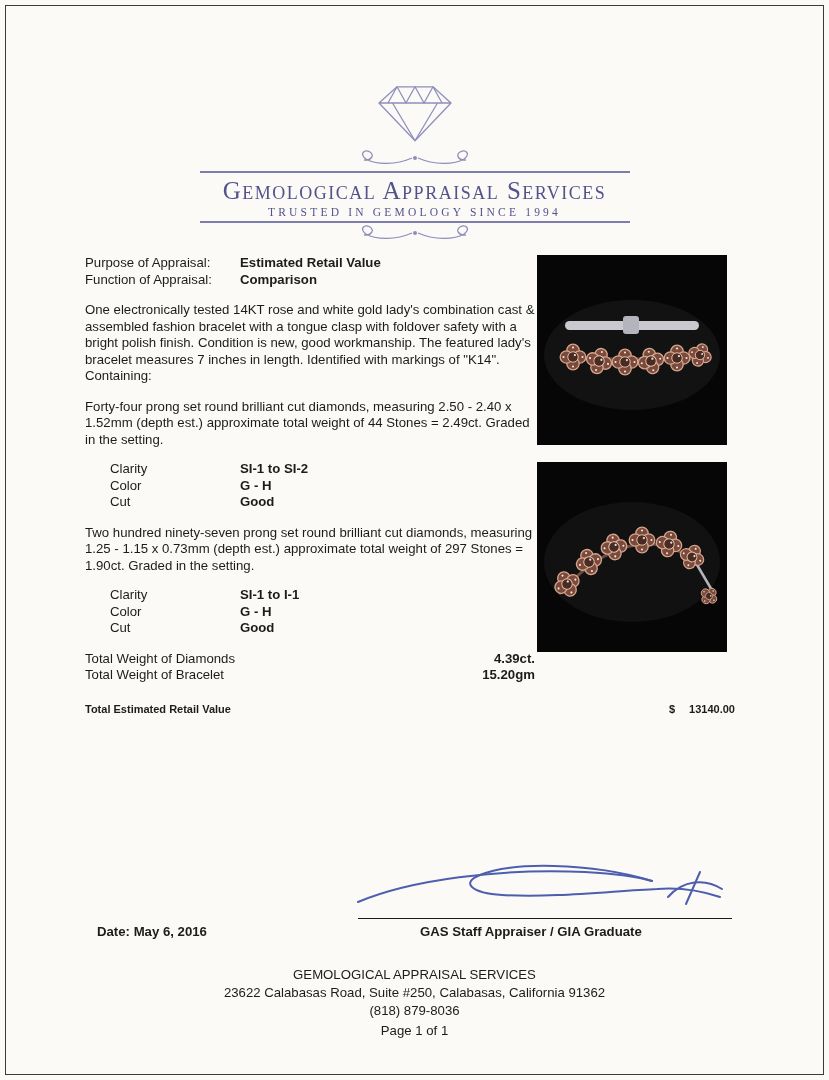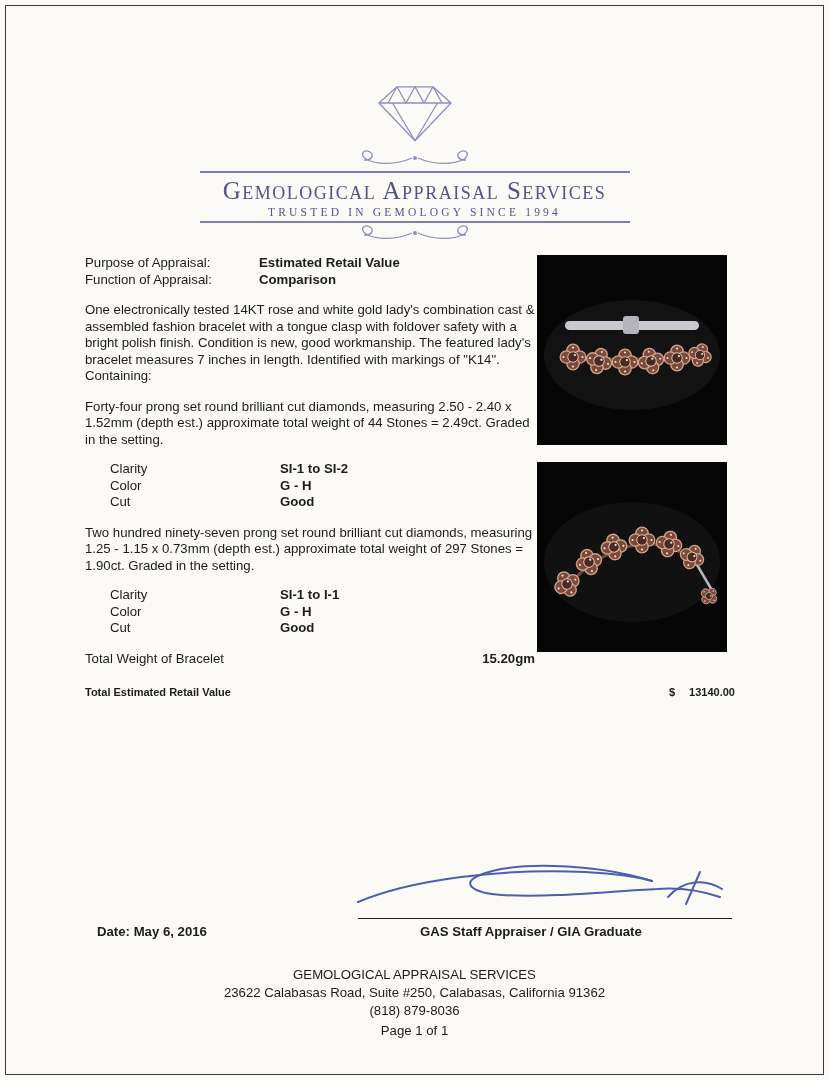--- a/index.html
+++ b/index.html
@@ -19,26 +19,26 @@
     font-family:"Liberation Serif","DejaVu Serif",serif;font-variant:small-caps;
     font-weight:500;font-size:25px;letter-spacing:1.5px;color:#53538c;margin:4px 0 0;
   }
   .tagline{
     font-family:"Liberation Serif","DejaVu Serif",serif;font-size:11.5px;
     letter-spacing:3.2px;color:#53538c;margin:1px 0 3px;
   }
 
   
   .content{position:absolute;left:85px;top:255px;width:650px;font-size:13.2px;line-height:16.5px;}
-  .kv{display:flex;width:450px;gap:19px;}
+  .kv{display:flex;width:450px;}
   .kv .k{width:155px;flex:none;}
   .kv .v{font-weight:bold;text-align:center;}
   p.para{margin:14px 0 0;width:450px;}
   .grades{margin:13px 0 0 25px;}
-  .grow{display:flex;gap:40px;}
+  .grow{display:flex;}
   .grow .gl{width:130px;flex:none;}
   .grow .gv{font-weight:bold;}
   .totals{margin-top:14px;}
   .trow{display:flex;justify-content:space-between;width:450px;}
   .trow .tv{font-weight:bold;}
   .retail{display:flex;justify-content:space-between;width:650px;margin-top:17px;font-weight:bold;font-size:11px;}
   .retail .amount{display:flex;gap:14px;}
 
   
   .photo{position:absolute;width:190px;height:190px;background:#060606;}
@@ -132,20 +132,24 @@
         <span class="gl">Color</span>
         <span class="gv">G - H</span>
       </div>
       <div class="grow">
         <span class="gl">Cut</span>
         <span class="gv">Good</span>
       </div>
     </div>
 
     <div class="totals">
+      <div class="trow">
+        <span class="tl">Total Weight of Diamonds</span>
+        <span class="tv">4.39ct.</span>
+      </div>
       <div class="trow">
         <span class="tl">Total Weight of Bracelet</span>
         <span class="tv">15.20gm</span>
       </div>
     </div>
 
     <div class="retail">
       <span>Total Estimated Retail Value</span>
       <span class="amount">
         <span>$</span>

